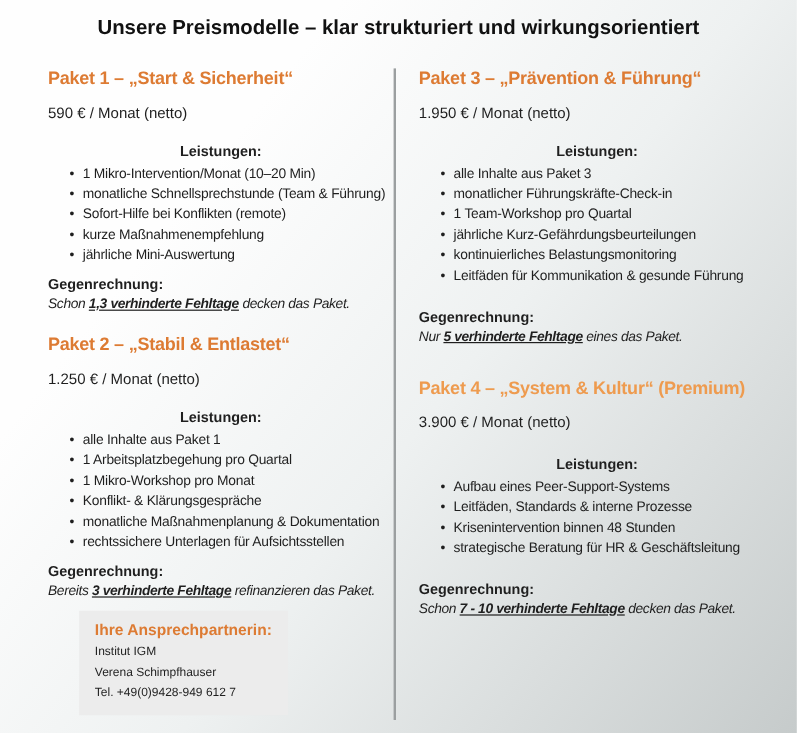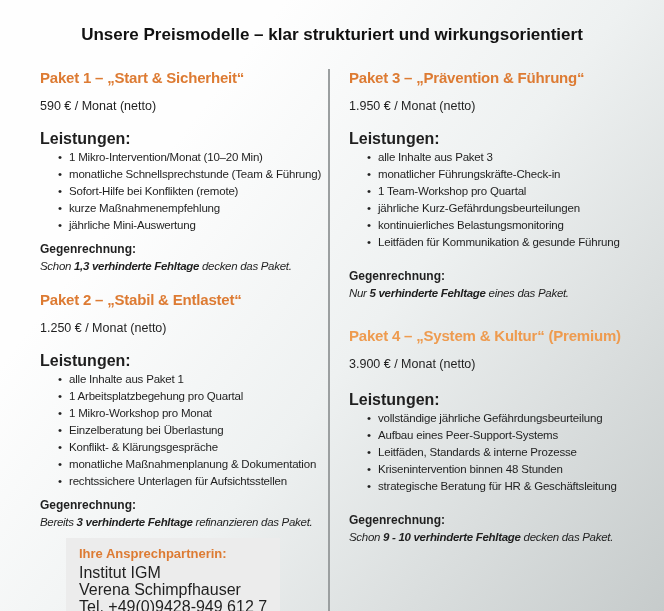--- a/index.html
+++ b/index.html
@@ -3,62 +3,62 @@
 <meta charset="utf-8">
 <style>
   html,body{margin:0;padding:0;}
   body{
     width:664px;height:611px;overflow:hidden;
     font-family:"Liberation Sans","DejaVu Sans",sans-serif;
     color:#1f1f1f;
     background:linear-gradient(128deg,#fefefe 25%,#eef1f1 55%,#c6cbcb 100%);
   }
   .title{
-    margin:12px;padding-top:12px;
+    margin:0;padding-top:12px;
     text-align:center;
     font-size:17px;line-height:22px;font-weight:bold;color:#111;
   }
   .columns{display:flex;margin-top:23px;height:543px;}
   .col-left{flex:0 0 328px;box-sizing:border-box;padding-left:40px;}
   .divider{flex:0 0 2px;background:#9b9fa0;height:543px;}
   .col-right{flex:1;box-sizing:border-box;padding-left:19px;padding-right:18px;}
 
   .pkg-title{
     margin:0 0 13px;font-size:15px;line-height:17px;font-weight:bold;
     color:#dd7b33;letter-spacing:-0.2px;white-space:nowrap;
   }
   .pkg-title.light{color:#ee9b4f;}
   .price{margin:0 0 17px;font-size:12.5px;line-height:15px;white-space:nowrap;}
-  .sec-label{margin:0 0 3px;font-size:16px;line-height:15px;font-weight:bold;}
+  .sec-label{margin:0 0 3px;font-size:12px;line-height:15px;font-weight:bold;text-align:center;}
   ul.items{list-style:none;margin:0;padding:0 0 0 18px;}
   ul.items li{
     position:relative;padding-left:11px;
     font-size:11.5px;line-height:17px;letter-spacing:-0.2px;white-space:nowrap;
   }
   ul.items li::before{content:"\2022";position:absolute;left:0;top:0;}
   .gegen-label{margin:8px 0 2px;font-size:12px;line-height:15px;font-weight:bold;}
   .gegen-label.mt-lg{margin-top:18px;}
   .gegen-text{
     margin:0;font-style:italic;font-size:11.5px;line-height:15px;
     letter-spacing:-0.3px;white-space:nowrap;
   }
-  .gegen-text b{letter-spacing:-0.3px;}
+  .gegen-text b{letter-spacing:-0.3px;text-decoration:underline;}
   .pkg-2{margin-top:17px;}
   .pkg-4{margin-top:26px;}
   .pkg-4 .price{margin-bottom:20px;}
 
   .contact{
     display:inline-block;margin:8px 0 0 26px;
     background:#ececec;padding:7px 13px 10px;
   }
   .contact-heading{
     margin:0 0 2px;font-size:13px;line-height:17px;font-weight:bold;color:#dd7b33;
     white-space:nowrap;
   }
-  .contact-line{margin:0;font-size:16px;line-height:17px;white-space:nowrap;}
+  .contact-line{margin:0;font-size:10px;line-height:17px;white-space:nowrap;}
 </style>
 </head>
 <body>
 
 <div class="page">
 
   <h1 class="title">Unsere Preismodelle – klar strukturiert und wirkungsorientiert</h1>
 
   <div class="columns">
 
@@ -80,21 +80,20 @@
       </section>
 
       <section class="pkg pkg-2">
         <h2 class="pkg-title">Paket 2 – „Stabil &amp; Entlastet“</h2>
         <p class="price">1.250 € / Monat (netto)</p>
         <p class="sec-label">Leistungen:</p>
         <ul class="items">
             <li>alle Inhalte aus Paket 1</li>
             <li>1 Arbeitsplatzbegehung pro Quartal</li>
             <li>1 Mikro-Workshop pro Monat</li>
-            <li>Einzelberatung bei Überlastung</li>
             <li>Konflikt- &amp; Klärungsgespräche</li>
             <li>monatliche Maßnahmenplanung &amp; Dokumentation</li>
             <li>rechtssichere Unterlagen für Aufsichtsstellen</li>
           </ul>
         <p class="gegen-label">Gegenrechnung:</p>
         <p class="gegen-text"><span>Bereits </span><b>3 verhinderte Fehltage</b><span> refinanzieren das Paket.</span></p>
       </section>
 
       <aside class="contact">
         <p class="contact-heading">Ihre Ansprechpartnerin:</p>
@@ -124,26 +123,25 @@
           </ul>
         <p class="gegen-label mt-lg">Gegenrechnung:</p>
         <p class="gegen-text"><span>Nur </span><b>5 verhinderte Fehltage</b><span> eines das Paket.</span></p>
       </section>
 
       <section class="pkg pkg-4">
         <h2 class="pkg-title light">Paket 4 – „System &amp; Kultur“ (Premium)</h2>
         <p class="price">3.900 € / Monat (netto)</p>
         <p class="sec-label">Leistungen:</p>
         <ul class="items">
-            <li>vollständige jährliche Gefährdungsbeurteilung</li>
             <li>Aufbau eines Peer-Support-Systems</li>
             <li>Leitfäden, Standards &amp; interne Prozesse</li>
             <li>Krisenintervention binnen 48 Stunden</li>
             <li>strategische Beratung für HR &amp; Geschäftsleitung</li>
           </ul>
         <p class="gegen-label mt-lg">Gegenrechnung:</p>
-        <p class="gegen-text"><span>Schon </span><b>9 - 10 verhinderte Fehltage</b><span> decken das Paket.</span></p>
+        <p class="gegen-text"><span>Schon </span><b>7 - 10 verhinderte Fehltage</b><span> decken das Paket.</span></p>
       </section>
 
     </div>
 
   </div>
 </div>
 
 </body></html>

